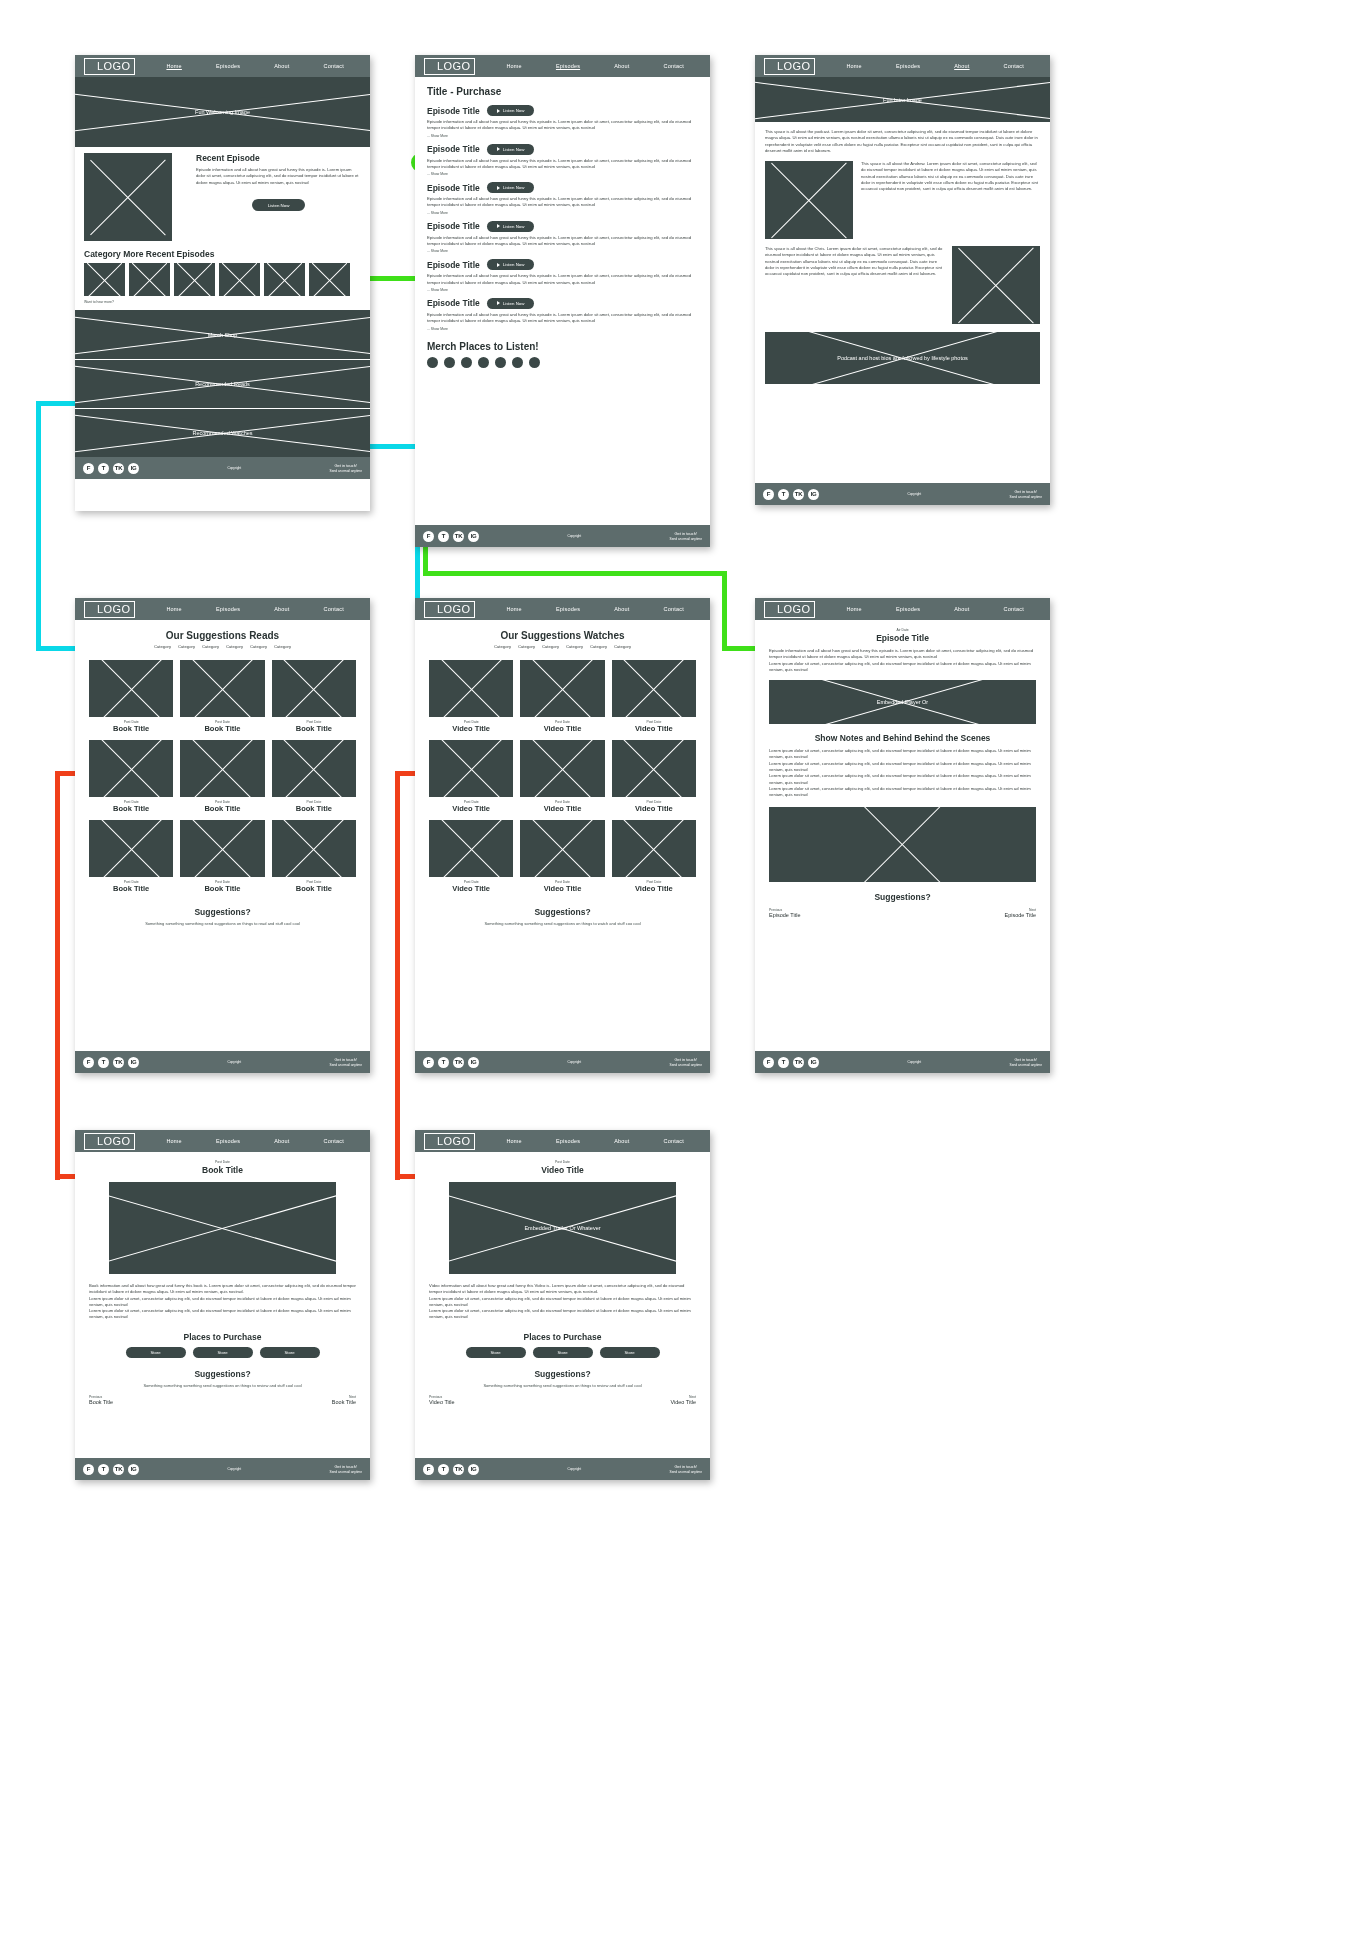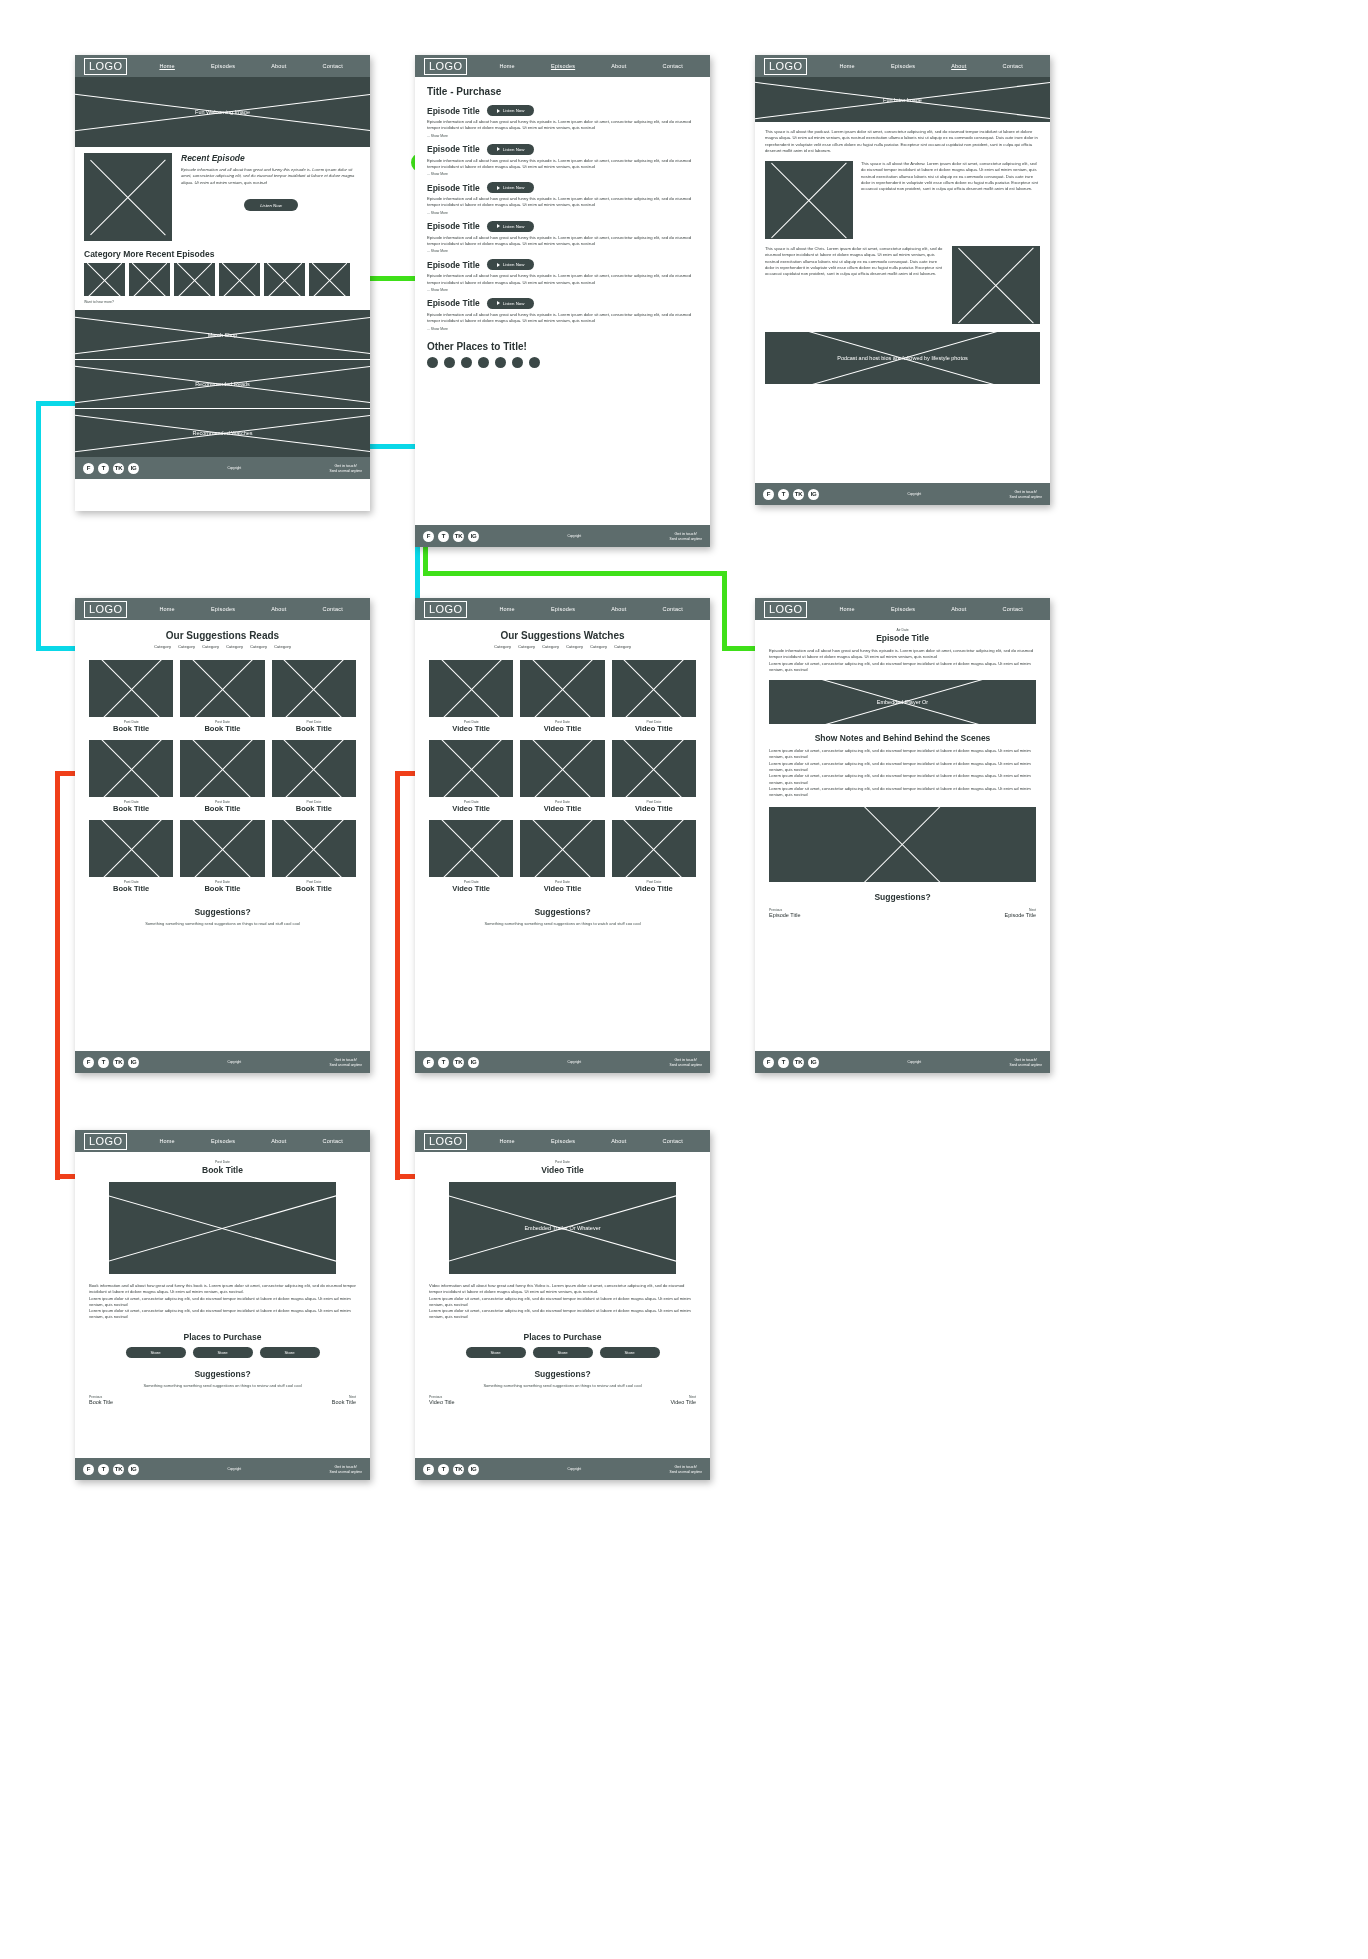--- a/index.html
+++ b/index.html
@@ -33,21 +33,21 @@
     display: flex;
     align-items: center;
     padding: 0 9px;
     gap: 0;
   }
   .logo {
     border: 1px solid #ffffff;
     color: #ffffff;
     font-size: 11px;
     line-height: 12px;
-    padding: 1px 4px 2px 4px;
+    padding: 1px 4px 2px 12px;
     letter-spacing: .4px;
     font-family: "Liberation Sans", sans-serif;
   }
   .nav-links { display: flex; flex: 1; justify-content: space-around; padding-left: 14px; }
   .nav-links span {
     color: #ffffff;
     font-size: 5.5px;
     letter-spacing: .2px;
   }
   .nav-links span.active { text-decoration: underline; }
@@ -213,21 +213,21 @@
         <span>About</span>
         <span>Contact</span>
       </div>
     </div>
 
     <div class="ph banner" style="height:70px;">
       <div class="ph-label">Fun Welcoming Image</div>
     </div>
 
     <div class="contentpad">
-      <div style="display:flex; gap:9px; align-items:flex-start;font-style:italic;">
+      <div style="display:flex; gap:24px; align-items:flex-start;">
         <div class="ph square" style="width:88px; height:88px; flex:none;"></div>
         <div style="flex:1;">
           <div class="h2">Recent Episode</div>
           <div class="body-txt" style="margin-top:4px;">Episode information and all about how great and funny this episode is. Lorem ipsum dolor sit amet, consectetur adipiscing elit, sed do eiusmod tempor incididunt ut labore et dolore magna aliqua. Ut enim ad minim veniam, quis nostrud</div>
           <div style="margin-top:7px; text-align:center;">
             <span class="btn-pill" style="padding:3.5px 16px;">Listen Now</span>
           </div>
         </div>
       </div>
 
@@ -349,21 +349,21 @@
           <span class="h2">Episode Title</span>
           <span class="btn-pill">
             <span class="play-tri"></span>
             <span>Listen Now</span>
           </span>
         </div>
         <div class="body-txt" style="margin-top:3px;">Episode information and all about how great and funny this episode is. Lorem ipsum dolor sit amet, consectetur adipiscing elit, sed do eiusmod tempor incididunt ut labore et dolore magna aliqua. Ut enim ad minim veniam, quis nostrud</div>
         <div class="micro" style="margin-top:2px;">... Show More</div>
       </div>
 
-      <div class="h1" style="margin-top:10px;">Other Places to Title!</div>
+      <div class="h1" style="margin-top:10px;">Merch Places to Listen!</div>
       <div style="display:flex; gap:6px; margin-top:5px;">
         <div style="width:11px;height:11px;border-radius:50%;background:#3b4847;"></div>
         <div style="width:11px;height:11px;border-radius:50%;background:#3b4847;"></div>
         <div style="width:11px;height:11px;border-radius:50%;background:#3b4847;"></div>
         <div style="width:11px;height:11px;border-radius:50%;background:#3b4847;"></div>
         <div style="width:11px;height:11px;border-radius:50%;background:#3b4847;"></div>
         <div style="width:11px;height:11px;border-radius:50%;background:#3b4847;"></div>
         <div style="width:11px;height:11px;border-radius:50%;background:#3b4847;"></div>
       </div>
     </div>

